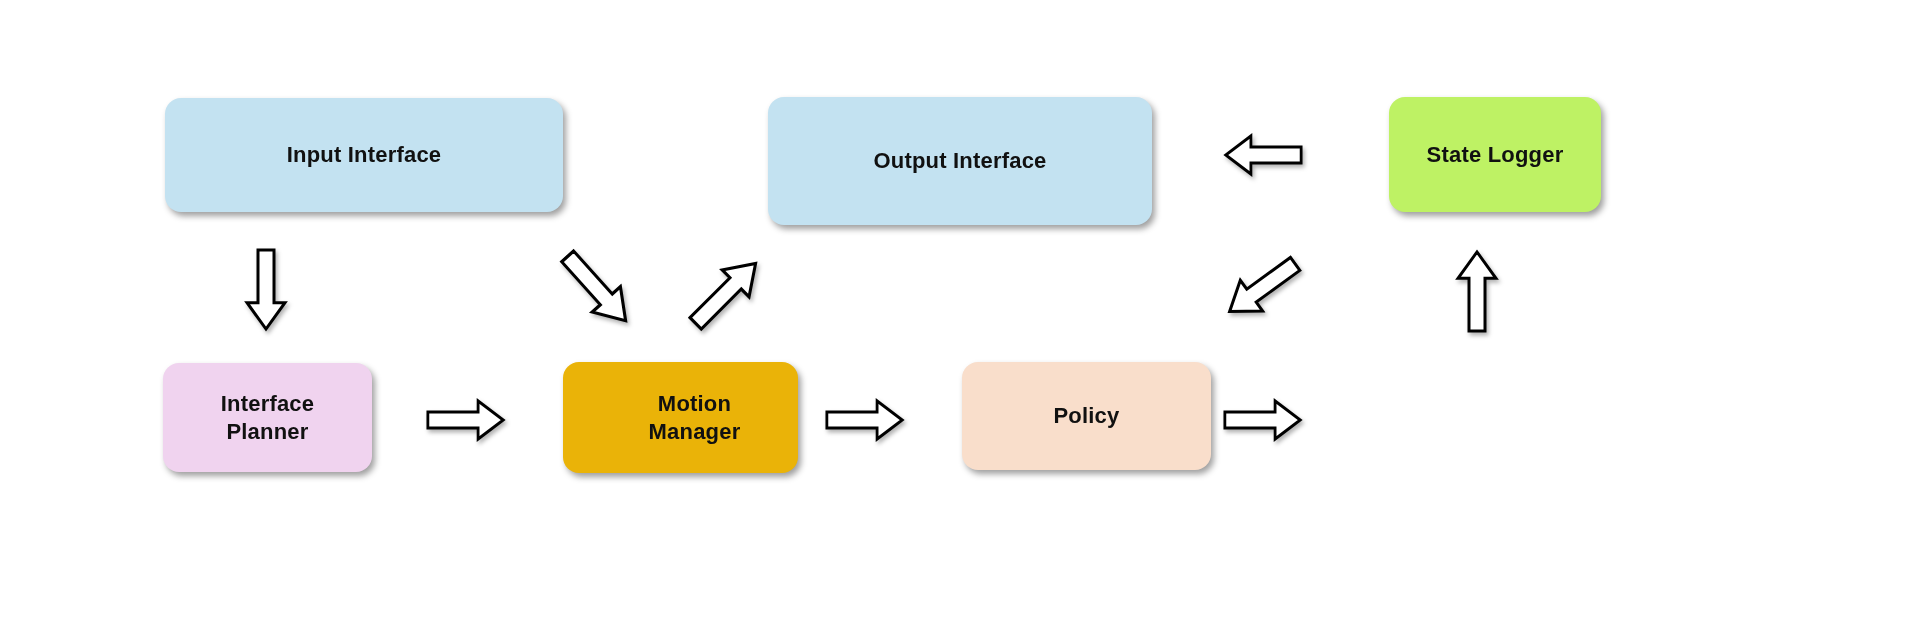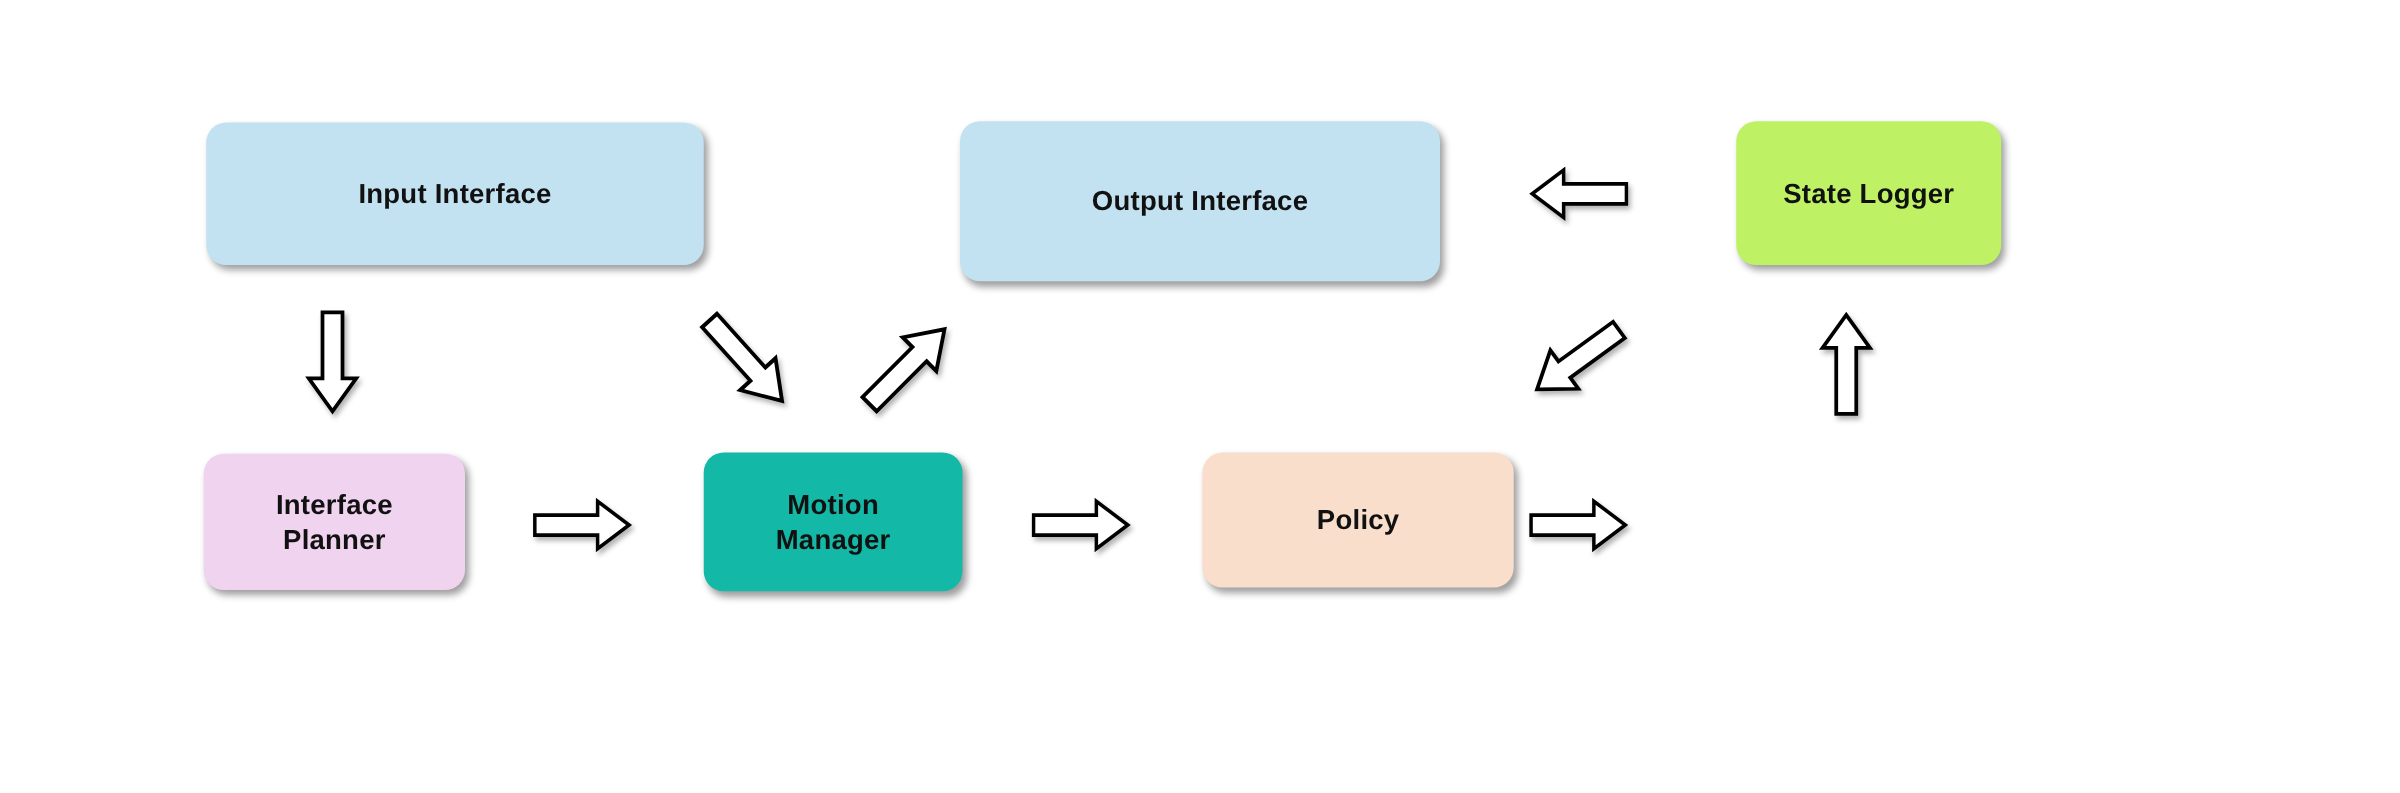--- a/index.html
+++ b/index.html
@@ -56,21 +56,21 @@
     <div class="node" style="left: 768px; top: 97px; width: 384px; height: 128px; background: rgb(195, 226, 241);">
       <span class="node-label">Output Interface</span>
     </div>
     <div class="node" style="left: 1373px; top: 97px; width: 212px; height: 115px; background: #bef264; margin-left: 16px;">
       <span class="node-label">State Logger</span>
     </div>
     <div class="node" style="left: 163px; top: 363px; width: 209px; height: 109px; background: rgb(240, 211, 239);">
       <span class="node-label">Interface
 Planner</span>
     </div>
-    <div class="node" style="left: 563px; top: 362px; width: 207px; height: 111px; background: #14b8a6;">
+    <div class="node" style="left: 563px; top: 362px; width: 207px; height: 111px; background: #eab308; padding-left: 28px;">
       <span class="node-label">Motion
 Manager</span>
     </div>
     <div class="node" style="left: 962px; top: 362px; width: 249px; height: 108px; background: rgb(249, 222, 203);">
       <span class="node-label">Policy</span>
     </div>
     <div class="arrow" style="left: 224px; top: 268px; width: 84px; height: 44px;">
       <div class="arrow-rot" style="transform: rotate(90deg);">
         <svg viewBox="0 0 86 44" preserveAspectRatio="none">
           <polygon points="2,14 56,14 56,3 83,22 56,41 56,30 2,30" fill="#ffffff" stroke="#000000" stroke-width="3" stroke-linejoin="miter"></polygon>

